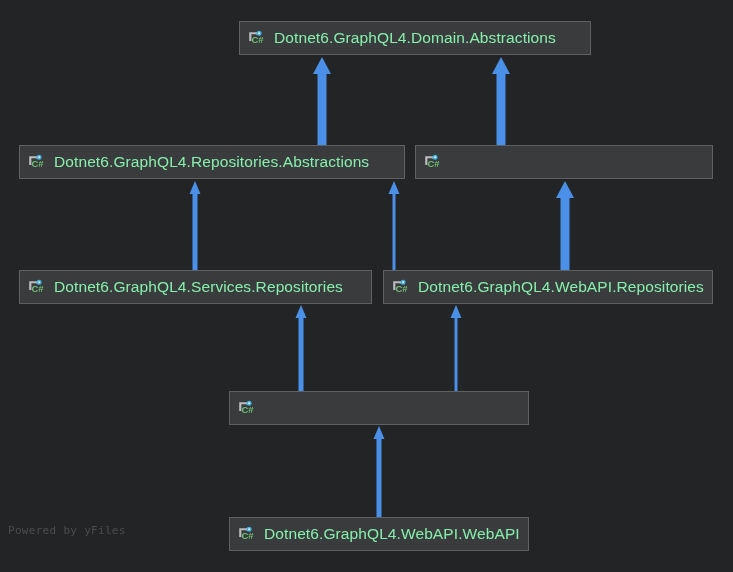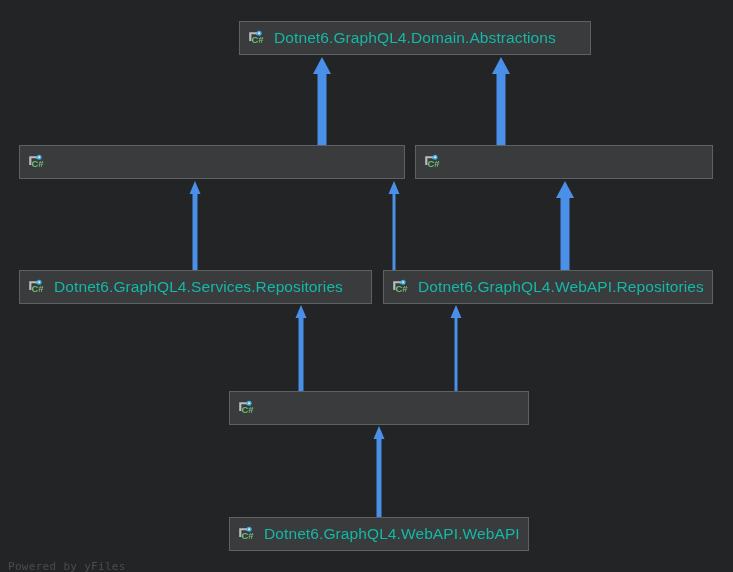--- a/index.html
+++ b/index.html
@@ -46,31 +46,31 @@
   .node-icon {
     position: relative;
     width: 18px;
     height: 18px;
     flex: 0 0 18px;
     margin-right: 9px;
     display: block;
   }
 
   .node-label {
-    color: #14b8a6;
+    color: #86efac;
     font-size: 15.5px;
     line-height: 1;
     letter-spacing: 0.1px;
     font-family: "Liberation Sans", sans-serif;
   }
 
   .watermark {
     position: absolute;
     left: 8px;
-    top: 560px;
+    top: 524px;
     font-family: "DejaVu Sans Mono", monospace;
     font-size: 11px;
     color: #4b4c4d;
     letter-spacing: 0.3px;
     z-index: 8;
   }
 </style>
 </head>
 <body>
 
@@ -125,20 +125,21 @@
       </div>
       <div class="node" style="left: 19px; top: 145px; width: 386px;">
         <span class="node-icon"><svg width="18" height="18" viewBox="0 0 18 18">
             <path d="M2.2 3.2 H9.0 V5.2 H4.4 V12.0 H2.2 Z" fill="#b9bcbe"></path>
             <path d="M9.0 3.2 H11.6 V5.6 H9.0 Z" fill="#b9bcbe"></path>
             <rect x="5.6" y="6.6" width="8.4" height="1.2" fill="#b9bcbe" opacity="0"></rect>
             <circle cx="12.1" cy="4.3" r="2.5" fill="#3fb0e0"></circle>
             <circle cx="12.1" cy="4.3" r="1.0" fill="#e8f4fb"></circle>
             <text x="4.4" y="14.4" font-family="&quot;Liberation Sans&quot;, sans-serif" font-size="9.5" font-weight="bold" fill="#6fbf73">C#</text>
           </svg></span>
+        <span class="node-label">Dotnet6.GraphQL4.Repositories.Abstractions</span>
       </div>
       <div class="node" style="left: 415px; top: 145px; width: 298px;">
         <span class="node-icon"><svg width="18" height="18" viewBox="0 0 18 18">
             <path d="M2.2 3.2 H9.0 V5.2 H4.4 V12.0 H2.2 Z" fill="#b9bcbe"></path>
             <path d="M9.0 3.2 H11.6 V5.6 H9.0 Z" fill="#b9bcbe"></path>
             <rect x="5.6" y="6.6" width="8.4" height="1.2" fill="#b9bcbe" opacity="0"></rect>
             <circle cx="12.1" cy="4.3" r="2.5" fill="#3fb0e0"></circle>
             <circle cx="12.1" cy="4.3" r="1.0" fill="#e8f4fb"></circle>
             <text x="4.4" y="14.4" font-family="&quot;Liberation Sans&quot;, sans-serif" font-size="9.5" font-weight="bold" fill="#6fbf73">C#</text>
           </svg></span>

